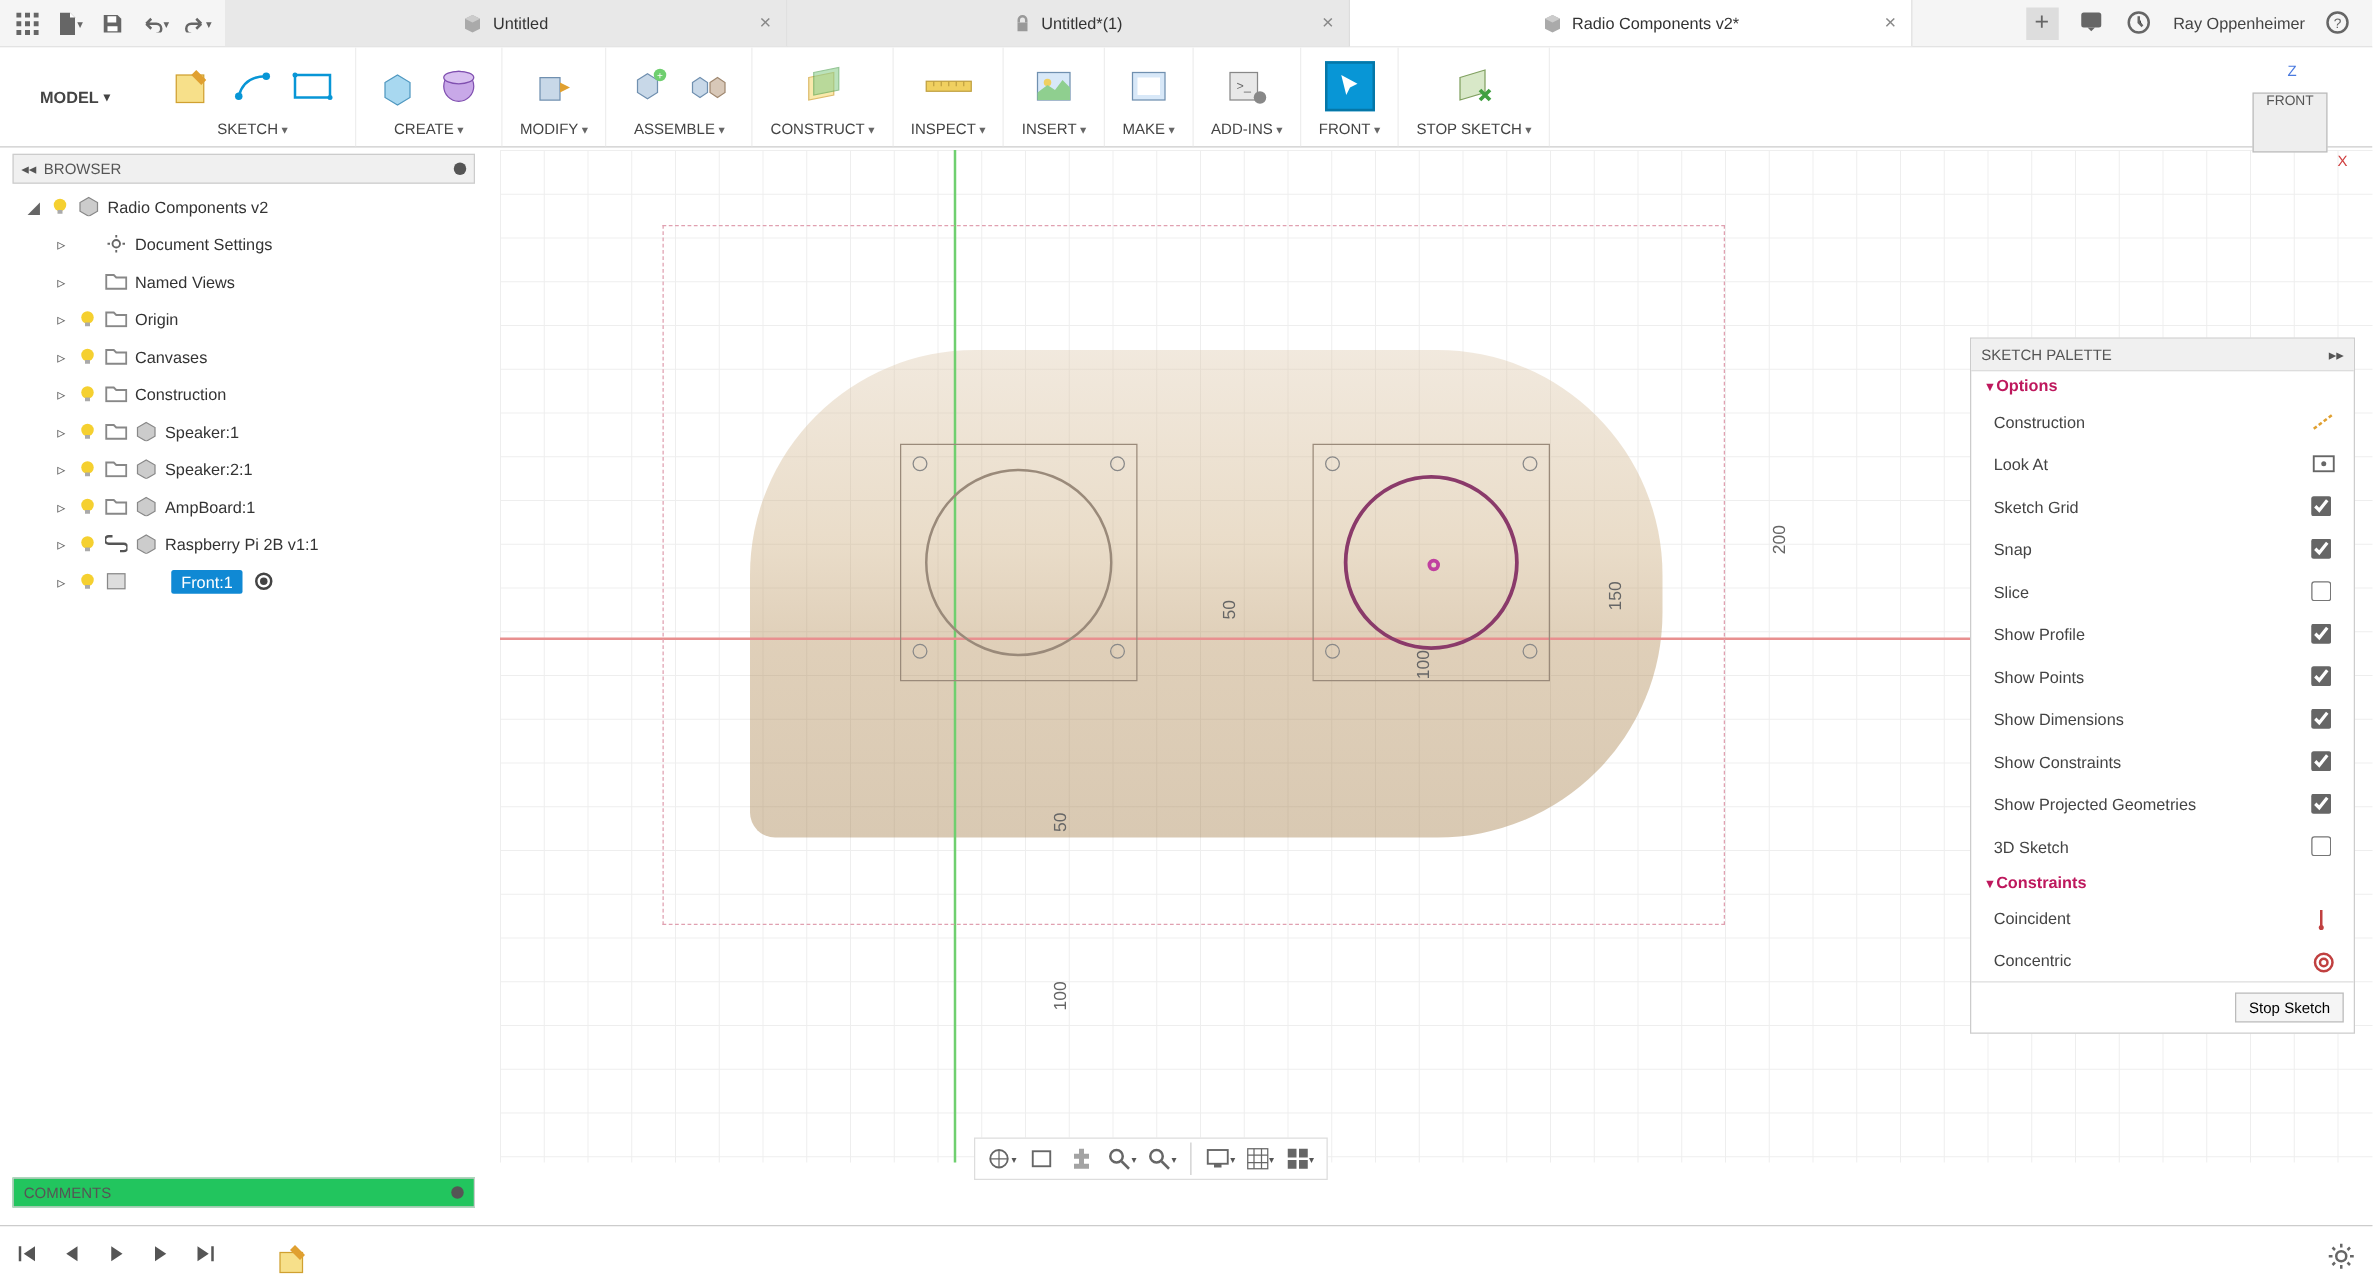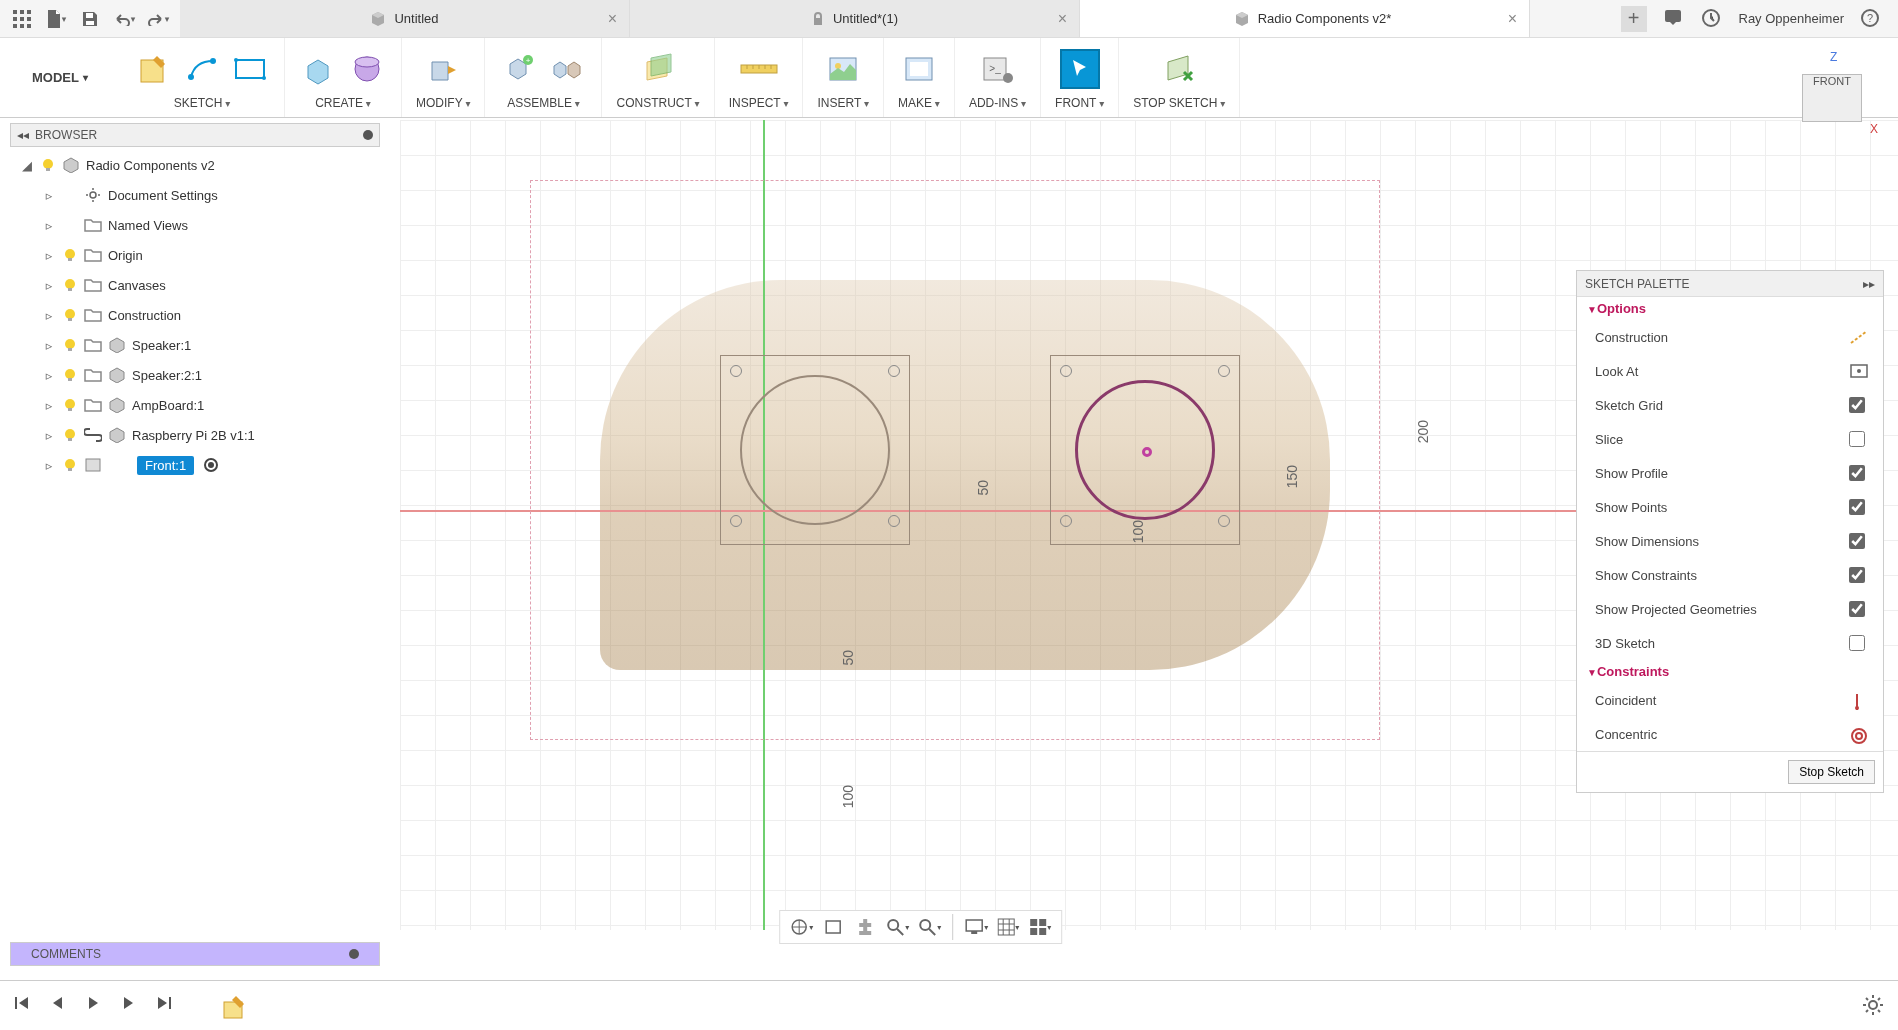--- a/index.html
+++ b/index.html
@@ -75,21 +75,21 @@
 .palette .row { display:flex; align-items:center; padding:6px 18px; height:34px; font-size:13px; color:#444; border-bottom:0; }
 .palette .row .chk { margin-left:auto; width:16px; height:16px; }
 .palette .stop-row { padding:8px; text-align:right; border-top:1px solid #ddd; }
 .palette .stop-btn { padding:4px 10px; background:#f5f5f5; border:1px solid #bbb; cursor:pointer; font-size:12px; }
 
 
 .navbar { position:absolute; bottom:86px; left:50%; transform:translateX(-60%); display:flex; gap:6px; background:#fff; border:1px solid #ddd; padding:3px 8px; }
 .navbar .nbtn { width:26px; height:26px; display:flex; align-items:center; justify-content:center; color:#555; cursor:pointer; }
 
 
-.comments { position:absolute; bottom:64px; left:10px; width:370px; height:24px; background:#c4b5fd; border:1px solid #ccc; display:flex; align-items:center; padding:0 20px; font-size:12px; color:#555;margin-top:16px; }
+.comments { position:absolute; bottom:64px; left:10px; width:370px; height:24px; background:#22c55e; border:1px solid #ccc; display:flex; align-items:center; padding:0 8px; font-size:12px; color:#555;margin-top:16px; }
 .comments .dot { margin-left:auto; width:10px; height:10px; border-radius:50%; background:#555; }
 
 
 .timeline { position:absolute; bottom:0; left:0; right:0; height:50px; background:#fff; border-top:1px solid #ccc; display:flex; align-items:center; padding:0 12px; gap:12px; }
 .timeline .tbtn { width:24px; height:24px; color:#555; cursor:pointer; }
 .timeline .gear { margin-left:auto; color:#555; cursor:pointer; }
 
 .chk-input { width:16px; height:16px; accent-color:#666; }
 svg { display:block; }
 </style>
@@ -584,20 +584,24 @@
             <rect x="2" y="2" width="16" height="12" fill="none" stroke="#666" stroke-width="1.5"></rect>
             <circle cx="10" cy="8" r="2" fill="#666"></circle>
           </svg>
         </span>
       </div>
       <div class="row">
         <span>Sketch Grid</span>
         <input type="checkbox" class="chk-input chk" checked="" style="">
       </div>
       <div class="row">
+        <span>Snap</span>
+        <input type="checkbox" class="chk-input chk" checked="" style="">
+      </div>
+      <div class="row">
         <span>Slice</span>
         <input type="checkbox" class="chk-input chk" style="">
       </div>
       <div class="row">
         <span>Show Profile</span>
         <input type="checkbox" class="chk-input chk" checked="" style="">
       </div>
       <div class="row">
         <span>Show Points</span>
         <input type="checkbox" class="chk-input chk" checked="" style="">

